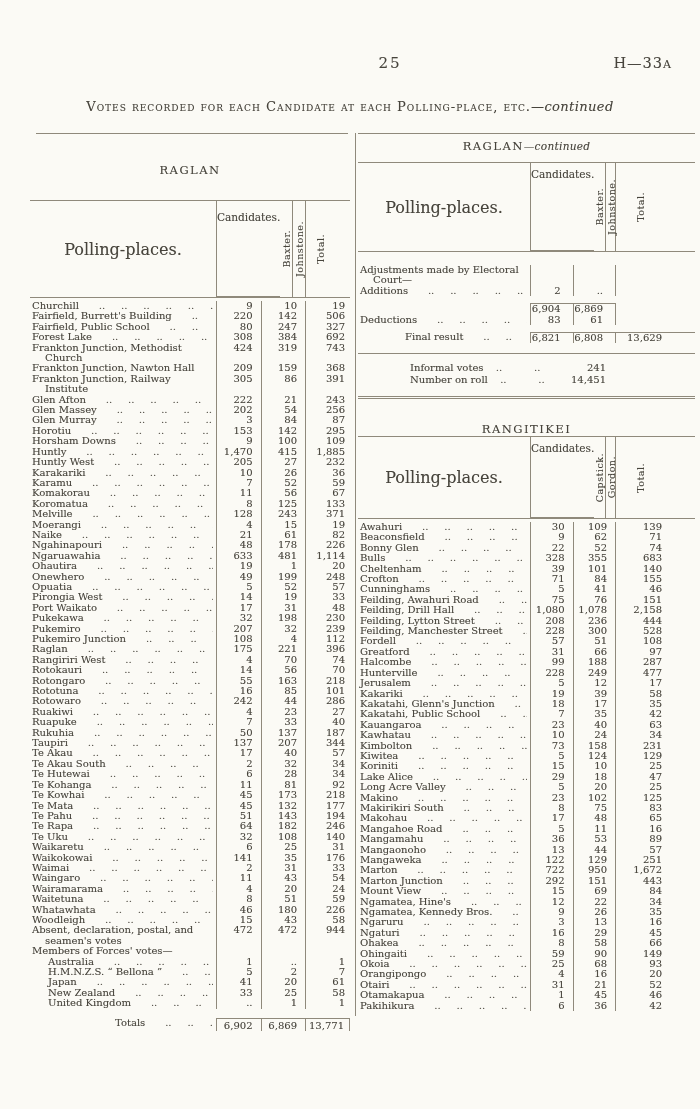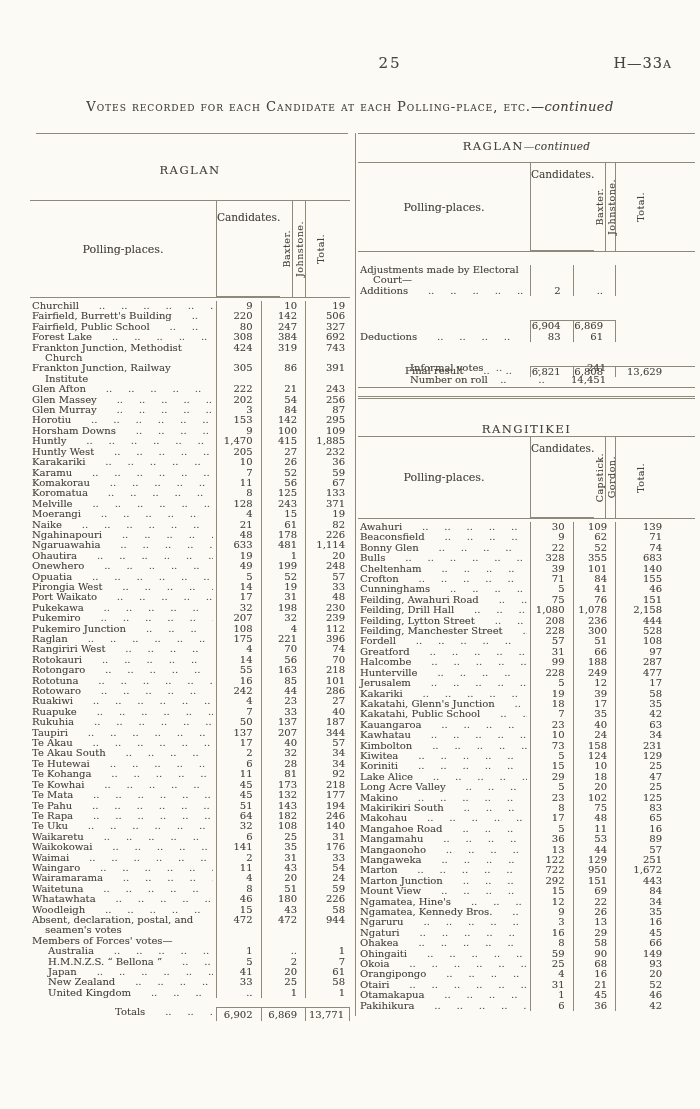--- a/index.html
+++ b/index.html
@@ -29,38 +29,38 @@
   .rule{position:absolute;border-top:1px solid var(--rule);height:0;}
   .rule-l{left:36px;top:133px;width:312px;}
   .rule-r{left:358px;top:133px;width:337px;}
   .vdivider{position:absolute;left:355px;top:133px;height:883px;width:0;
     border-left:1px solid var(--rule);}
   
   .vtable{position:absolute;font-size:10px;}
   .ttitle{text-align:center;font-size:11.5px;letter-spacing:1.5px;line-height:14px;}
   .ttitle .ital{font-style:italic;letter-spacing:0.3px;text-transform:none;font-size:10.5px;}
   .thead{display:flex;border-top:1px solid var(--rule);border-bottom:1px solid var(--rule);}
-  .th-name{display:flex;align-items:center;justify-content:center;font-size:11px;}
+  .th-name{display:flex;align-items:center;justify-content:center;font-size:16px;}
   .th-cand{display:flex;flex-direction:row;border-left:1px solid var(--rule);}
   .th-cand-top{text-align:center;border-bottom:1px solid var(--rule);font-size:10.5px;}
   .th-cand-cols{flex:1;display:flex;}
   .th-cand-col{flex:1;display:flex;align-items:center;justify-content:center;}
   .th-cand-col + .th-cand-col{border-left:1px solid var(--rule);}
   .th-total{display:flex;align-items:center;justify-content:center;border-left:1px solid var(--rule);}
   .vlabel{writing-mode:vertical-rl;transform:rotate(180deg);font-size:9.5px;letter-spacing:0.5px;}
   .tbody{line-height:10.4px;}
   .trow{display:flex;}
   .c-name{display:flex;align-items:baseline;padding-left:2px;padding-right:3px;min-width:0;}
   .nm{display:block;flex:0 1 auto;padding-left:13px;text-indent:-13px;}
   .ldr{flex:1 1 0;min-width:0;overflow:hidden;white-space:nowrap;color:var(--ink-soft);
     padding-left:4px;}
   .c-v,.c-t{border-left:1px solid var(--rule);text-align:right;}
   .trow.in1 .c-name{padding-left:18px;}
   .trow.in2 .c-name{padding-left:47px;}
-  .trow.gap{margin-top:24px;}
+  .trow.gap{margin-top:7px;}
   .cell-top{border-top:1px solid var(--rule);}
   .totrow{margin-top:9px;}
   .totrow .c-v,.totrow .c-t{border-top:1px solid var(--rule);padding-top:2px;}
   .totrow .c-t{border-right:1px solid var(--rule);}
   
   #t-raglan{left:30px;top:140px;width:320px;}
   #t-raglan .ttitle{padding-top:23px;margin-bottom:23px;}
   #t-raglan .thead{height:98px;}
   #t-raglan .th-name,#t-raglan .c-name{width:186px;}
   #t-raglan .th-cand{width:89px;}
@@ -172,20 +172,28 @@
         <div class="trow">
           <span class="c-name">
             <span class="nm">Frankton Junction, Methodist Church</span>
           </span>
           <span class="c-v">424</span>
           <span class="c-v">319</span>
           <span class="c-t">743</span>
         </div>
         <div class="trow">
           <span class="c-name">
+            <span class="nm">Frankton Junction, Nawton Hall</span>
+          </span>
+          <span class="c-v">209</span>
+          <span class="c-v">159</span>
+          <span class="c-t">368</span>
+        </div>
+        <div class="trow">
+          <span class="c-name">
             <span class="nm">Frankton Junction, Railway Institute</span>
           </span>
           <span class="c-v">305</span>
           <span class="c-v">86</span>
           <span class="c-t">391</span>
         </div>
         <div class="trow">
           <span class="c-name">
             <span class="nm">Glen Afton</span>
             <span class="ldr">&nbsp;&nbsp;&nbsp;&nbsp;&nbsp;..&nbsp;&nbsp;&nbsp;&nbsp;&nbsp;..&nbsp;&nbsp;&nbsp;&nbsp;&nbsp;..&nbsp;&nbsp;&nbsp;&nbsp;&nbsp;..&nbsp;&nbsp;&nbsp;&nbsp;&nbsp;..&nbsp;&nbsp;&nbsp;&nbsp;&nbsp;..&nbsp;&nbsp;&nbsp;&nbsp;&nbsp;..</span>

